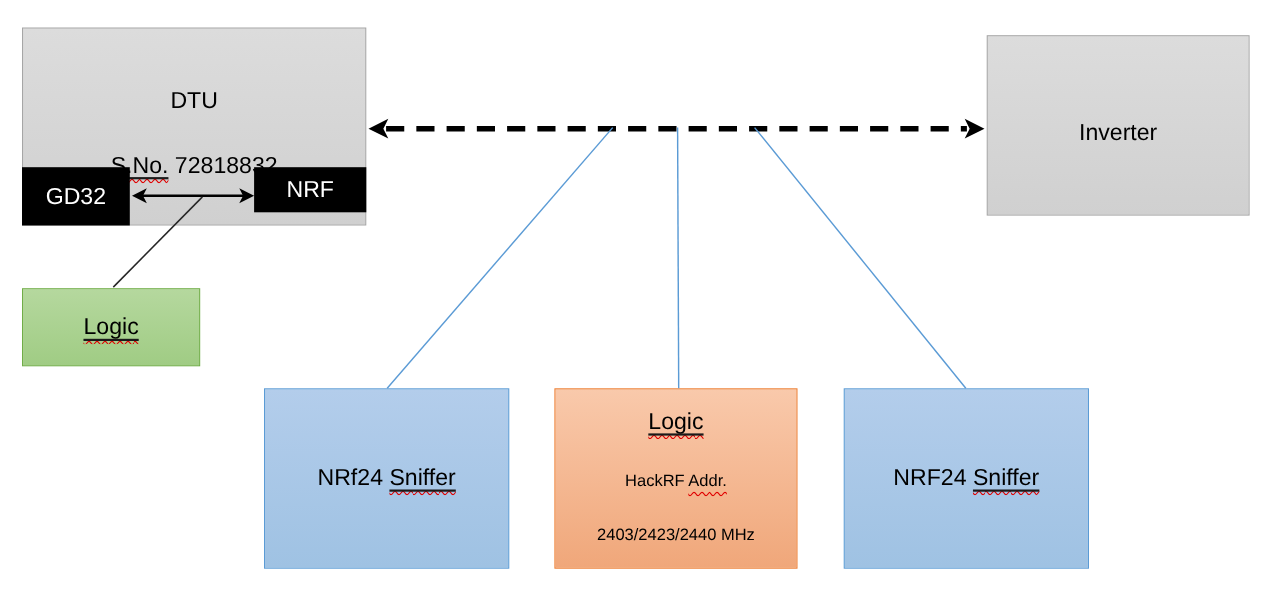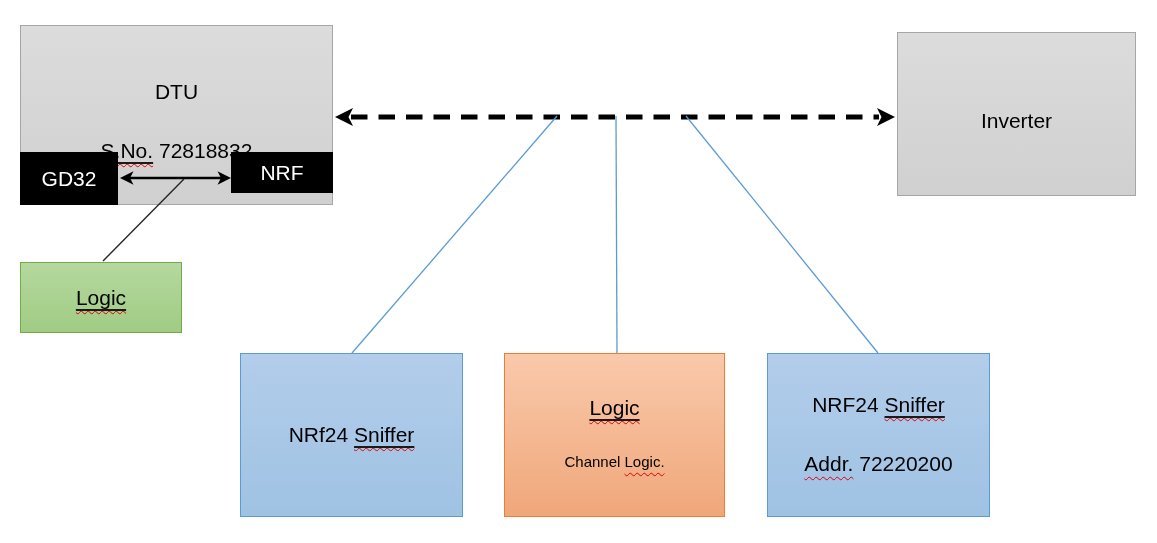--- a/index.html
+++ b/index.html
@@ -70,26 +70,26 @@
   <div class="box inverter">
     <div class="bl">Inverter</div>
   </div>
 
   <div class="box bluebox sniffL">
     <div class="bl"><span>NRf24</span> <span class="spell"><span class="und">Sniffer</span></span></div>
   </div>
 
   <div class="box hackrf">
     <div class="bl"><span class="spell"><span class="und">Logic</span></span></div>
-    <div class="small"><span>Channel</span> <span class="spell">Logic.</span></div>
+    <div class="small"><span>HackRF</span> <span class="spell">Addr.</span></div>
+    <div class="small">2403/2423/2440 MHz</div>
   </div>
 
   <div class="box bluebox sniffR">
     <div class="bl"><span>NRF24</span> <span class="spell"><span class="und">Sniffer</span></span></div>
-    <div class="bl"><span class="spell">Addr.</span> <span>72220200</span></div>
   </div>
 
   <svg id="wires" width="1157" height="543" viewBox="0 0 1157 543" xmlns="http://www.w3.org/2000/svg">
 
     <g>
       <line x1="351" y1="117" x2="879" y2="117" stroke="#000000" stroke-width="5" stroke-dasharray="16.5 11"></line>
       <path d="M335,117 L353,108 L348.5,117 L353,126 Z" fill="#000000"></path>
       <path d="M895,117 L877,108 L881.5,117 L877,126 Z" fill="#000000"></path>
     </g>
 

